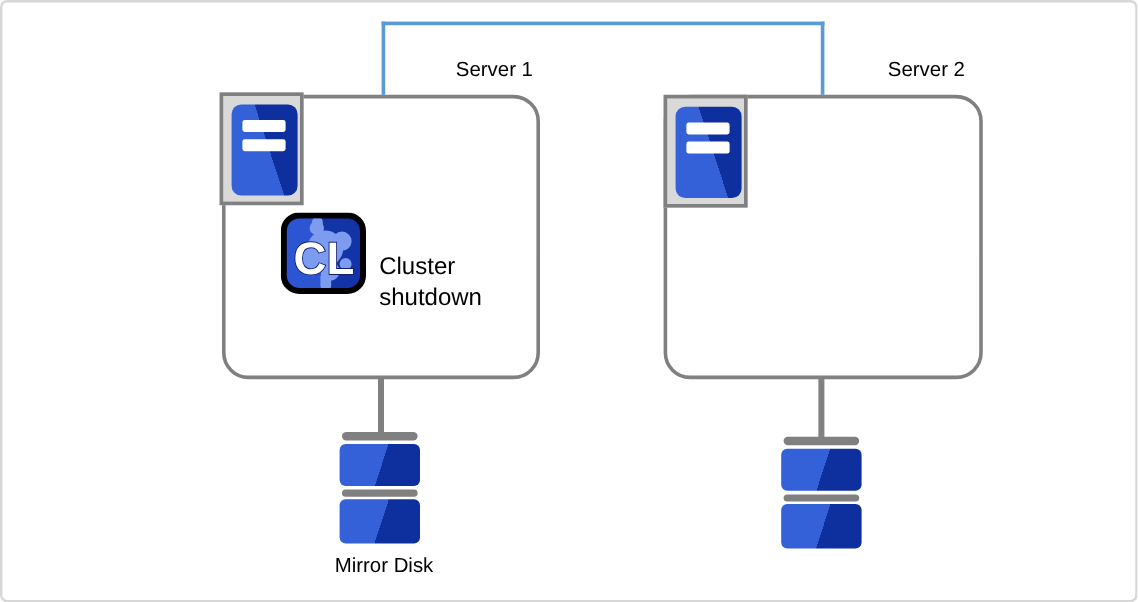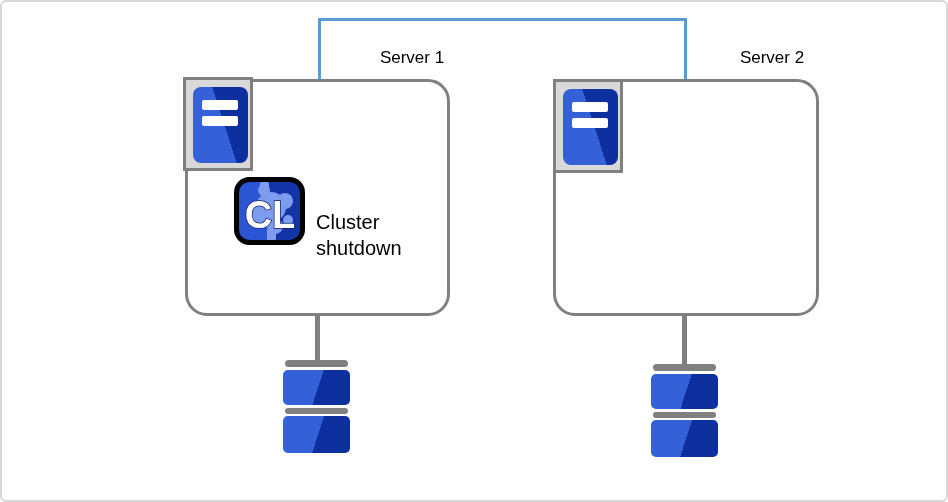--- a/index.html
+++ b/index.html
@@ -229,14 +229,15 @@
     <div class="mid"></div>
     <div class="platter pt2"></div>
   </div>
   <div class="disk d2">
     <div class="cap"></div>
     <div class="platter pt1"></div>
     <div class="mid"></div>
     <div class="platter pt2"></div>
   </div>
 
+  <div class="mirror-label">Mirror Disk</div>
 
 </div>
 
 </body></html>

